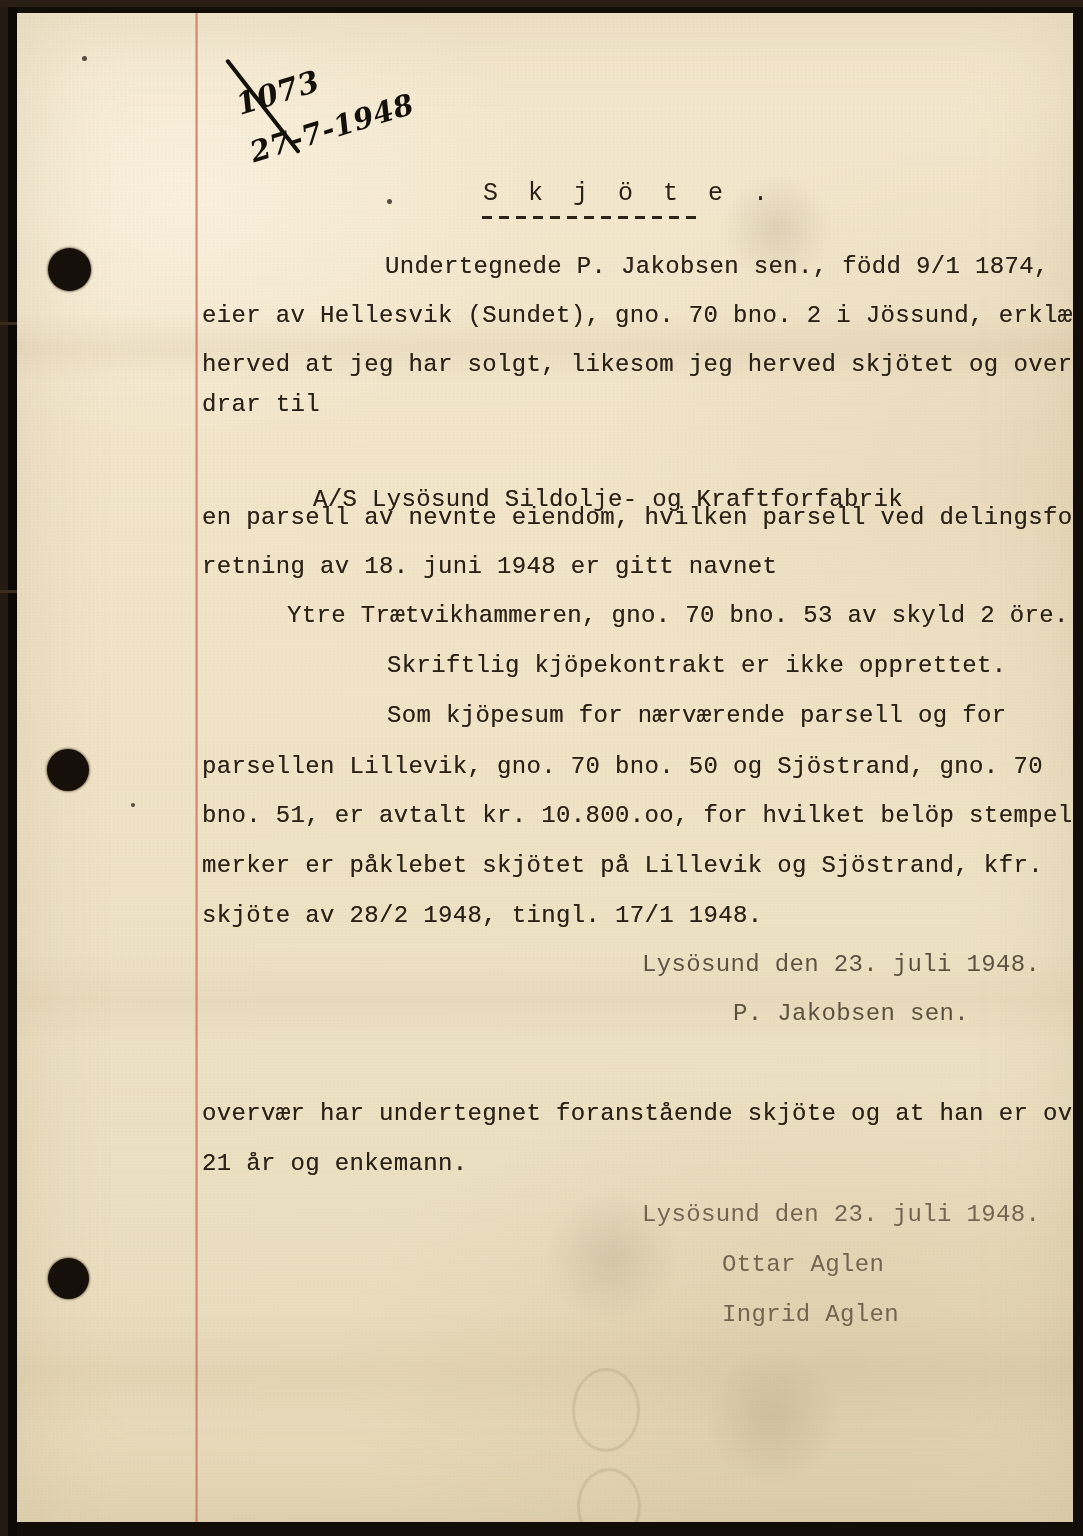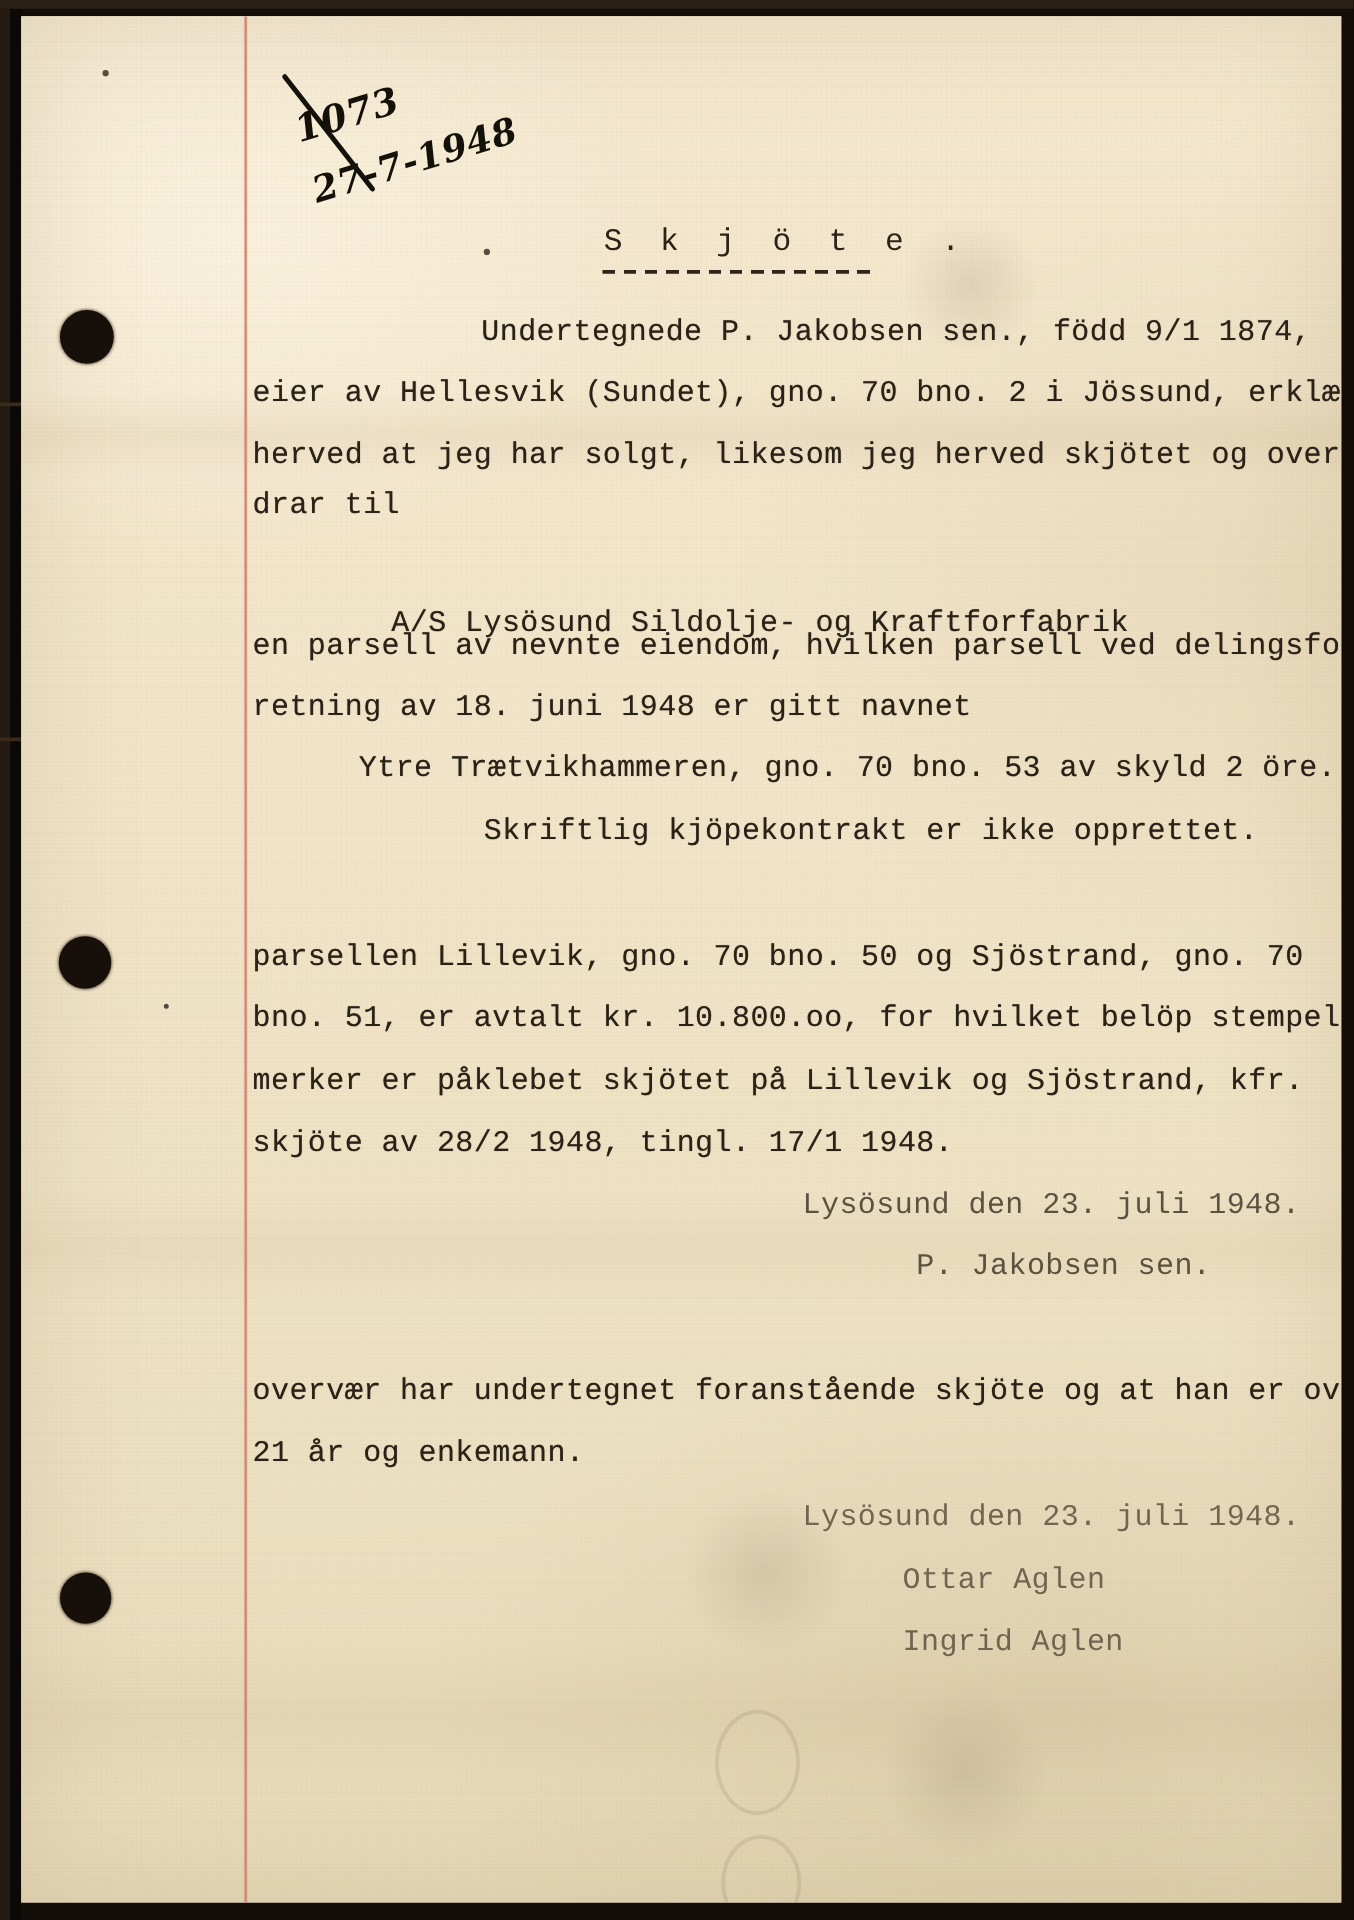--- a/index.html
+++ b/index.html
@@ -254,20 +254,21 @@
       <div class="tline" style="left:185px; top:378px;">drar til</div>
 
       <div class="tline" style="left:296px; top:440px;margin-top:33px;">A/S Lysösund Sildolje- og Kraftforfabrik</div>
 
       <div class="tline" style="left:185px; top:491px;">en parsell av nevnte eiendom, hvilken parsell ved delingsfor-</div>
       <div class="tline" style="left:185px; top:540px;text-align:center;">retning av 18. juni 1948 er gitt navnet</div>
 
       <div class="tline" style="left:270px; top:589px;">Ytre Trætvikhammeren, gno. 70 bno. 53 av skyld 2 öre.</div>
       <div class="tline" style="left:370px; top:639px;">Skriftlig kjöpekontrakt er ikke opprettet.</div>
 
+      <div class="tline" style="left:370px; top:689px;">Som kjöpesum for nærværende parsell og for</div>
       <div class="tline" style="left:185px; top:740px;">parsellen Lillevik, gno. 70 bno. 50 og Sjöstrand, gno. 70</div>
       <div class="tline" style="left:185px; top:789px;">bno. 51, er avtalt kr. 10.800.oo, for hvilket belöp stempel-</div>
       <div class="tline" style="left:185px; top:839px;text-align:center;">merker er påklebet skjötet på Lillevik og Sjöstrand, kfr.</div>
       <div class="tline" style="left:185px; top:889px;">skjöte av 28/2 1948, tingl. 17/1 1948.</div>
 
       <div class="tline faint" style="left:625px; top:938px;">Lysösund den 23. juli 1948.</div>
       <div class="tline faint" style="left:716px; top:987px;">P. Jakobsen sen.</div>
 
       <div class="tline" style="left:185px; top:1087px;">overvær har undertegnet foranstående skjöte og at han er over</div>
       <div class="tline" style="left:185px; top:1137px;">21 år og enkemann.</div>

